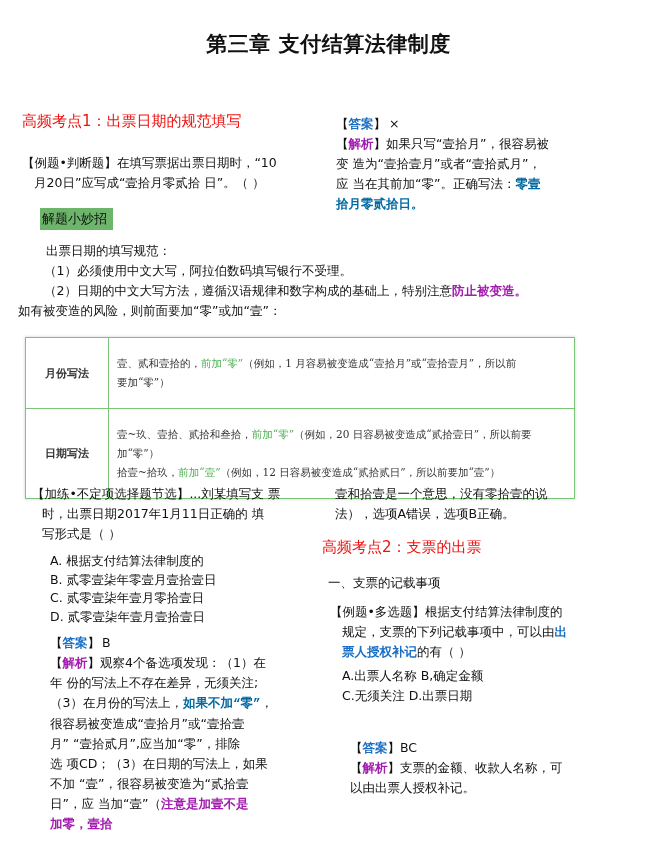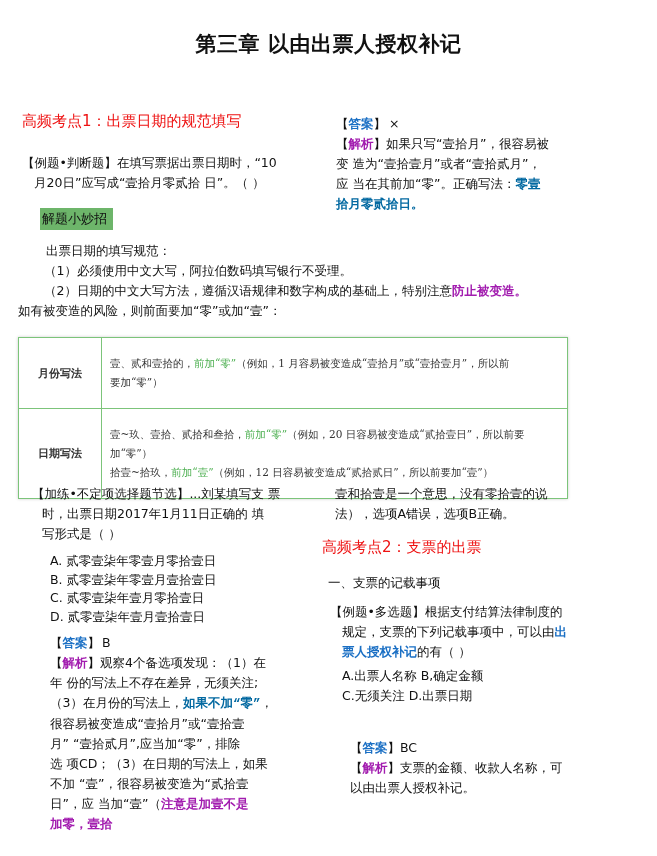--- a/index.html
+++ b/index.html
@@ -10,33 +10,33 @@
   }
   .abs { position:absolute; }
   .title { left:0; width:657px; top:30px; text-align:center; font-size:21px; font-weight:bold; letter-spacing:0.5px; }
   .h-red { color:#ee1111; font-weight:normal; font-size:15px; }
   .line { white-space:nowrap; line-height:20px; }
   .red { color:#a21caf; font-weight:bold; }
   .blue { color:#1a6fc4; font-weight:bold; }
   .purple { color:#0369a1; font-weight:bold;font-family:Liberation Mono, monospace; }
   .tip-badge { left:40px; top:208px; background:#6db56a; color:#111; padding:1px 6px 1px 2px; font-size:13px; line-height:20px; }
   table.rules {
-    position:absolute; left:18px; top:337px; width:550px; border-collapse:collapse;
+    position:absolute; left:25px; top:337px; width:550px; border-collapse:collapse;
     font-family:"DejaVu Serif", "Liberation Serif", serif; font-size:10.5px; color:#333;
     box-shadow:0 0 3px #ccc;
   }
   table.rules td { border:1.5px solid #7cc47a; padding:16px 8px; line-height:19px; vertical-align:middle; }
   table.rules td.hd { width:50px; text-align:center; font-family:"DejaVu Sans", sans-serif; font-weight:bold; font-size:11px; color:#333; padding:0 16px; }
   .green { color:#4caf50; }
   .opt { line-height:18.5px; white-space:nowrap; }
 </style>
 </head>
 <body>
 
-<div class="abs title">第三章  以由出票人授权补记</div>
+<div class="abs title">第三章  支付结算法律制度</div>
 
 <div class="abs h-red" style="left:22px; top:112px;">高频考点1：出票日期的规范填写</div>
 
 <div class="abs" style="left:22px; top:153px;">
   <div class="line"><span>【例题•判断题】</span><span>在填写票据出票日期时，“10</span></div>
   <div class="line" style="padding-left:12px;">月20日”应写成“壹拾月零贰拾 日”。（   ）</div>
 </div>
 
 <div class="abs" style="left:336px; top:114px; width:300px;">
   <div class="line"><span>【</span><span class="blue">答案</span><span>】</span><span style="padding-left:3px;">×</span></div>
@@ -75,21 +75,21 @@
 </tbody>
   </table>
 
 <div class="abs" style="left:32px; top:484px; width:285px;">
   <div class="line"><span>【加练•不定项选择题节选】</span><span>...刘某填写支 票</span></div>
   <div class="line" style="padding-left:10px;">时，出票日期2017年1月11日正确的 填</div>
   <div class="line" style="padding-left:10px;">写形式是（     ）</div>
 </div>
 
 <div class="abs" style="left:50px; top:552px;">
-  <div class="opt">A. 贰零壹柒年零壹月零拾壹日</div>
+  <div class="opt">A. 根据支付结算法律制度的</div>
   <div class="opt">B. 贰零壹柒年零壹月壹拾壹日</div>
   <div class="opt">C. 贰零壹柒年壹月零拾壹日</div>
   <div class="opt">D. 贰零壹柒年壹月壹拾壹日</div>
 </div>
 
 <div class="abs" style="left:50px; top:633px; width:270px;">
   <div class="line"><span>【</span><span class="blue">答案</span><span>】</span><span style="padding-left:2px;">B</span></div>
   <div class="line"><span>【</span><span class="red">解析</span><span>】</span><span>观察4个备选项发现：（1）在</span></div>
   <div class="line">年 份的写法上不存在差异，无须关注;</div>
   <div class="line"><span>（3）在月份的写法上，</span><span class="purple">如果不加“零”</span><span>，</span></div>

